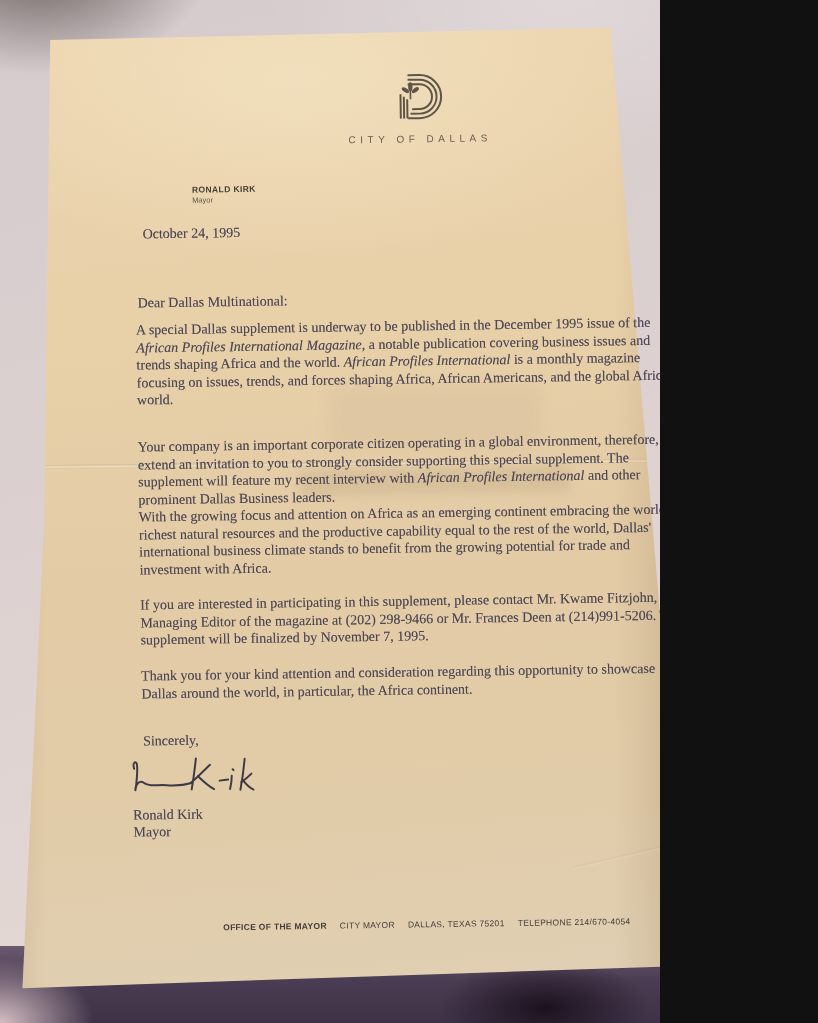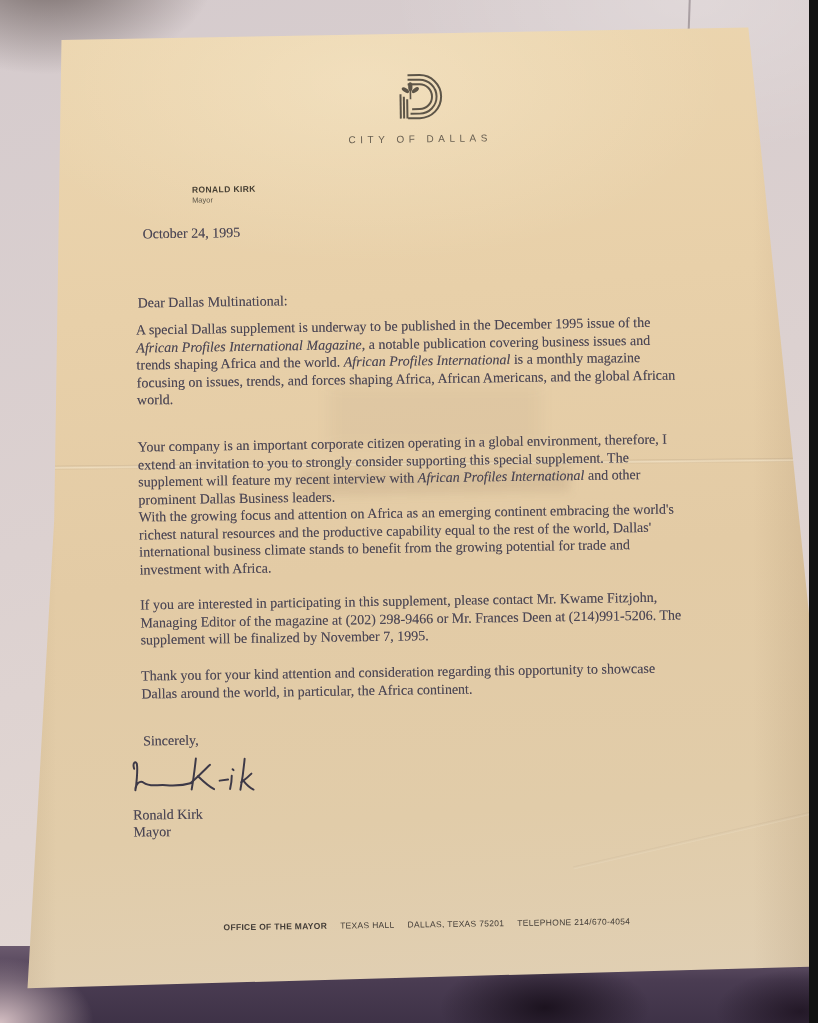--- a/index.html
+++ b/index.html
@@ -1,17 +1,17 @@
 <!DOCTYPE html>
 <html><head>
 <meta charset="utf-8">
 <style>
   html,body{margin:0;padding:0;background:#111;}
   .photo{
-    position:relative;width:809px;height:1023px;overflow:hidden;
+    position:relative;width:660px;height:1023px;overflow:hidden;
     font-family:"Liberation Serif",serif;
     background:
       radial-gradient(240px 150px at 6% -3%, rgba(45,32,28,.60), rgba(45,32,28,0) 70%),
       radial-gradient(500px 260px at 85% 0%, rgba(255,255,255,.22), rgba(255,255,255,0) 60%),
       linear-gradient(165deg,#d5cbcd 0%,#dcd1d0 45%,#e2d7d3 80%,#e6dbd6 100%);
   }
   .seam{position:absolute;left:688px;top:0;width:2px;height:42px;background:rgba(115,104,110,.5);transform:rotate(2deg);}
   .floor{
     position:absolute;left:0;right:0;top:946px;bottom:0;
     background:
@@ -127,19 +127,19 @@
         <path d="M131 25 C127 29 123 32 120 34"></path>
         <path d="M122 32 C125 36 129 40 133 42"></path>
       </svg>
     </div>
 
     <div class="abs ink body-text" style="left:60px;top:767px;">Ronald Kirk</div>
     <div class="abs ink body-text" style="left:60px;top:784px;">Mayor</div>
 
     <div class="abs footer-row" style="left:32px;top:884px;">
       <span class="b">OFFICE OF THE MAYOR</span>
-      <span>TEXAS HALL</span>
+      <span>CITY MAYOR</span>
       <span>DALLAS, TEXAS 75201</span>
       <span>TELEPHONE 214/670-4054</span>
     </div>
 
   </div>
 </div>
 
 </body></html>

